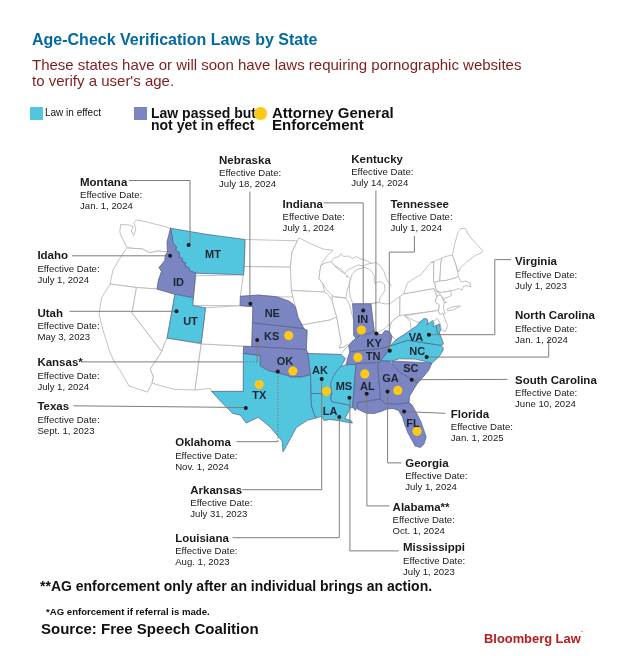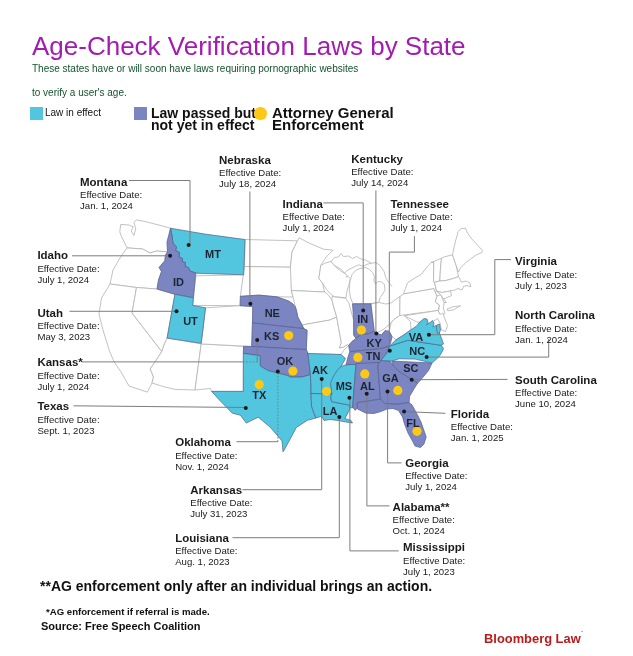--- a/index.html
+++ b/index.html
@@ -1,22 +1,22 @@
 <!DOCTYPE html>
 <html><head><meta charset="utf-8"><title>Age-Check Verification Laws by State</title>
 <style>
 html,body{margin:0;padding:0;background:#fff;width:633px;height:656px;overflow:hidden}
 body{font-family:"Liberation Sans",sans-serif;position:relative}
 .abs{position:absolute}
 </style></head>
 <body>
 
-<div class="abs" style="left:32px;top:31px;font-size:26px;font-weight:normal;color:#a21caf;letter-spacing:0">Age-Check Verification Laws by State</div>
-
-<div class="abs" style="left:32px;top:57px;font-size:10px;color:#14532d;line-height:24px">These states have or will soon have laws requiring pornographic websites<br>to verify a user's age.</div>
+<div class="abs" style="left:32px;top:31px;font-size:16px;font-weight:bold;color:#0369a1;letter-spacing:0">Age-Check Verification Laws by State</div>
+
+<div class="abs" style="left:32px;top:57px;font-size:15px;color:#7f1d1d;line-height:16px">These states have or will soon have laws requiring pornographic websites<br>to verify a user's age.</div>
 
 <div class="abs" style="left:30px;top:107px;width:12.5px;height:12.5px;background:#52C6DE"></div>
 <div class="abs" style="left:45px;top:107px;font-size:10px;color:#111;font-weight:400">Law in effect</div>
 
 <div class="abs" style="left:134px;top:107px;width:12.5px;height:12.5px;background:#7B85C1"></div>
 <div class="abs" style="left:151px;top:107px;font-size:14px;color:#111;font-weight:600;line-height:12px">Law passed but<br>not yet in effect</div>
 
 <div class="abs" style="left:254px;top:107px;width:12.5px;height:12.5px;border-radius:50%;background:#FCC917"></div>
 <div class="abs" style="left:272px;top:107px;font-size:15px;color:#111;font-weight:600;line-height:12px">Attorney General<br>Enforcement</div>
 
@@ -376,14 +376,14 @@
         <text x="175.2" y="554.0" font-size="9.6" fill="#1a1a1a">Effective Date:</text>
         <text x="175.2" y="565.0" font-size="9.6" fill="#1a1a1a">Aug. 1, 2023</text>
       </g>
 </svg>
 </div>
 
 <div class="abs" style="left:46px;top:606px;font-size:9.6px;color:#111;font-weight:600">*AG enforcement if referral is made.</div>
 
 <div class="abs" style="left:40px;top:578px;font-size:14px;color:#111;font-weight:600">**AG enforcement only after an individual brings an action.</div>
 
-<div class="abs" style="left:41px;top:620px;font-size:11px;color:#111;font-weight:600">Source: Free Speech Coalition</div>
+<div class="abs" style="left:41px;top:620px;font-size:15px;color:#111;font-weight:600">Source: Free Speech Coalition</div>
 
 <div class="abs" style="left:484px;top:630px;font-size:12.9px;font-weight:bold;color:#b91c1c">Bloomberg Law<span style="font-size:8px;vertical-align:6px">˙</span></div>
 </body></html>

